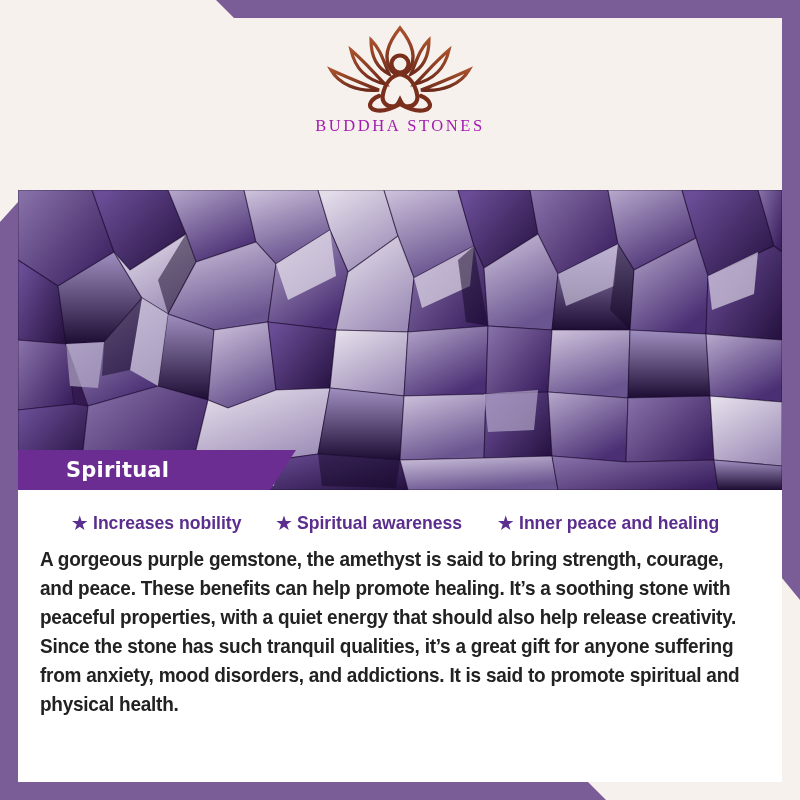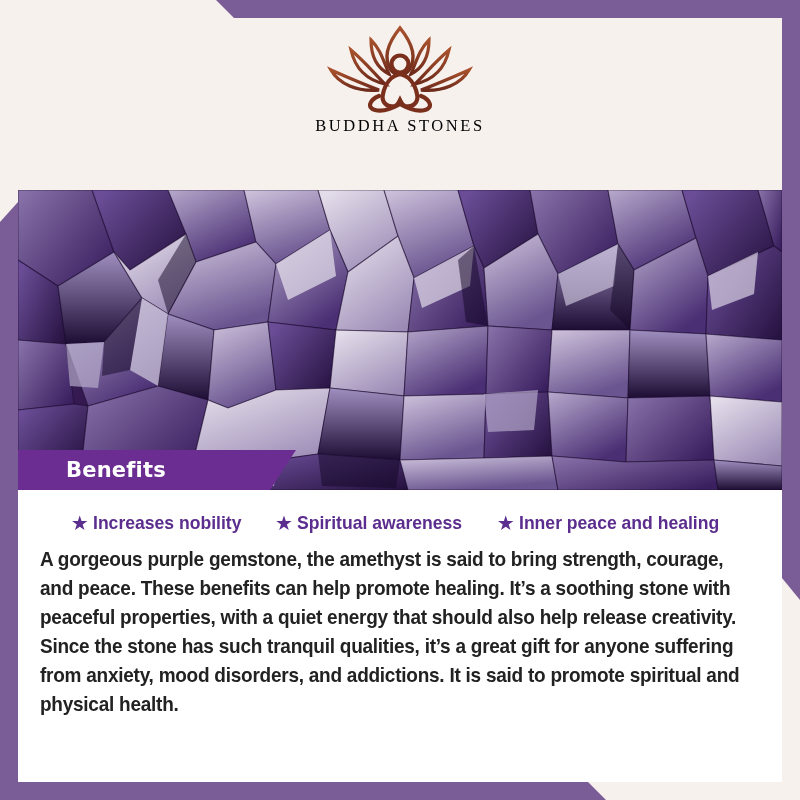--- a/index.html
+++ b/index.html
@@ -93,21 +93,21 @@
   .logo-mark {
     display: block;
     margin: 0 auto;
   }
   .logo-text {
     display: block;
     margin-top: 2px;
     font-family: "Liberation Serif", serif;
     font-size: 16.5px;
     letter-spacing: 2.6px;
-    color: #000000;
+    color: #a21caf;
     text-align: center;
   }
 
   
   .title-band {
     position: absolute;
     left: 137px;
     top: 140px;
     width: 526px;
     height: 50px;
@@ -366,21 +366,21 @@
         <polygon points="168,44 178,72 150,124 140,90"></polygon>
         <polygon points="456,56 470,136 448,132 440,70"></polygon>
         <polygon points="600,54 616,80 612,140 592,120"></polygon>
         <polygon points="86,152 124,108 112,180 84,186"></polygon>
         <polygon points="300,264 382,270 378,298 304,296"></polygon>
       </g>
     </svg>
   </div>
 
   <div class="stone-label">
-    <span class="stone-label-text">Benefits</span>
+    <span class="stone-label-text">Spiritual</span>
   </div>
 
   <div class="content">
 
     <div class="benefits">
       <div class="benefit">
         <span class="star-icon">★</span>
         <span class="benefit-label">Increases nobility</span>
       </div>
       <div class="benefit">

